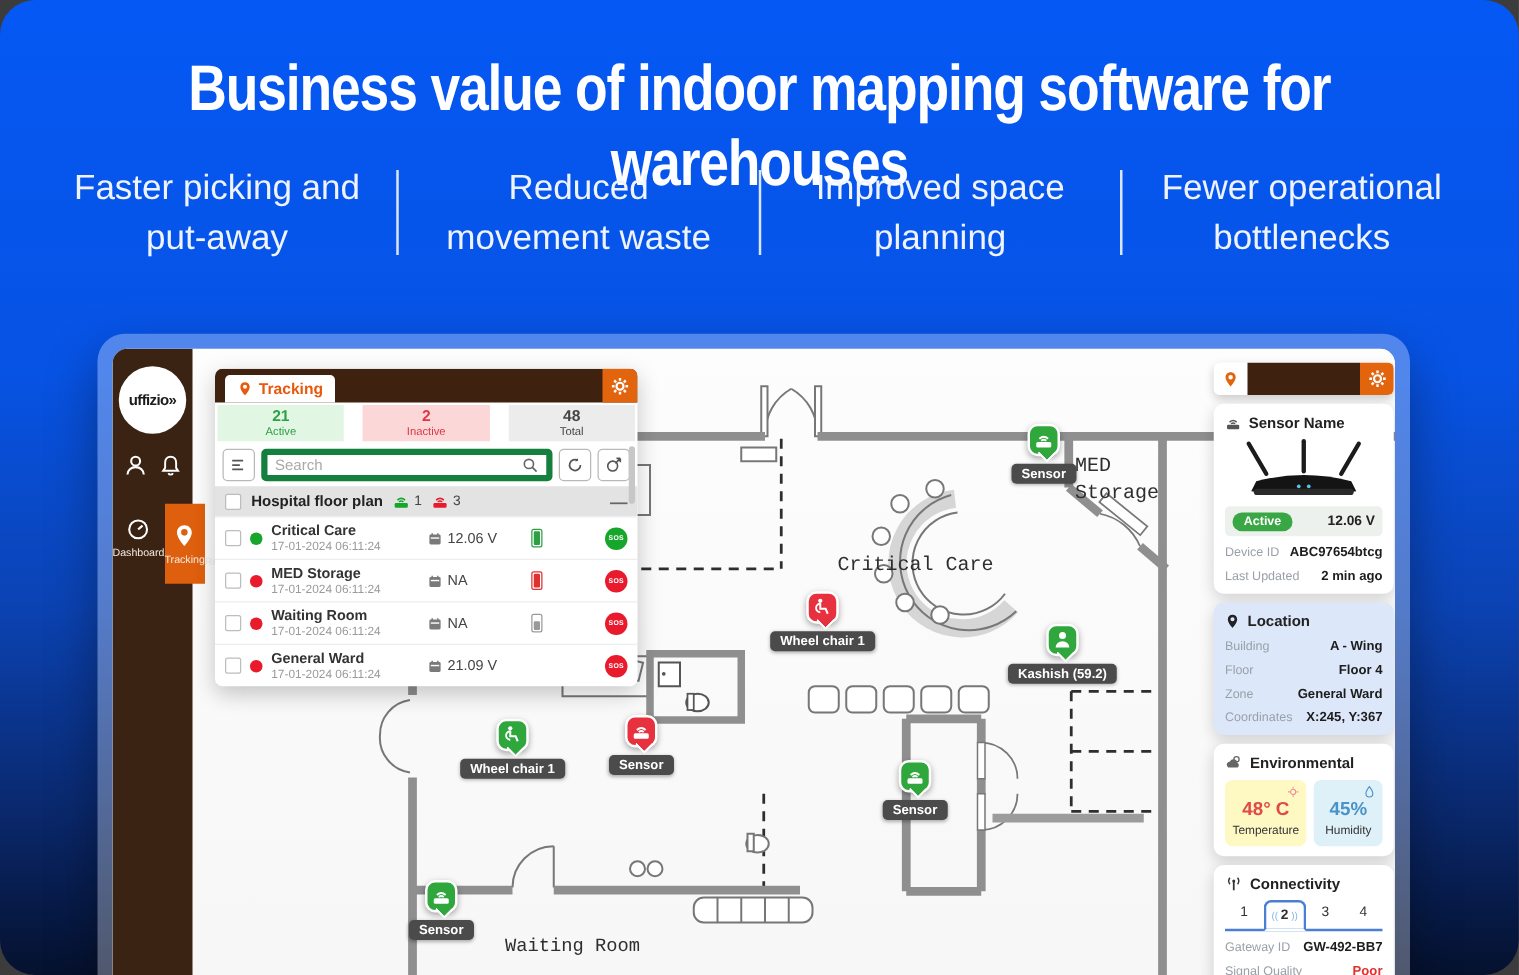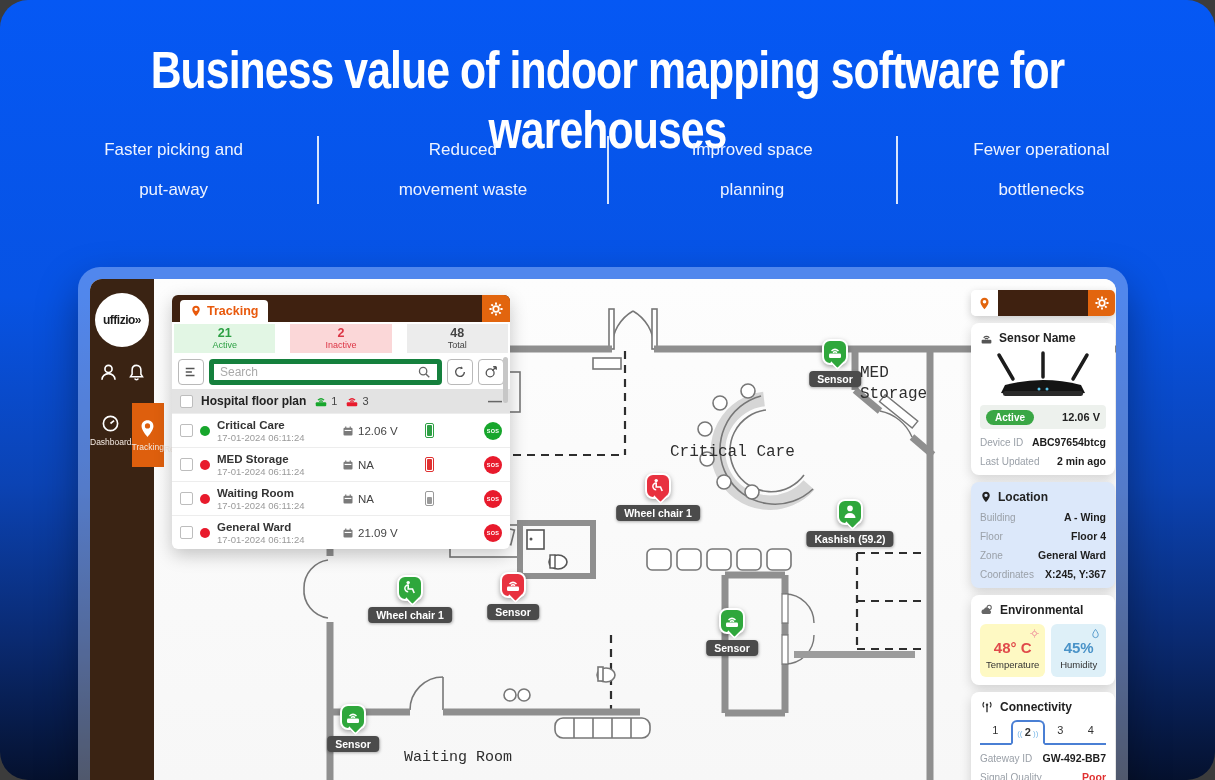--- a/index.html
+++ b/index.html
@@ -7,21 +7,21 @@
               font-family:"Liberation Sans", sans-serif; }
   .canvas { position:absolute; inset:0; width:1215px; height:780px; border-radius:28px;
             background:linear-gradient(180deg,#0558f4 0%,#0753e4 38%,#0b43b4 62%,#0a2a71 82%,#05112e 100%);
             overflow:hidden; }
 
   
   .hero-title { position:absolute; top:46px; left:0; width:100%; text-align:center;
                 color:#ffffff; font-size:46px; font-weight:700; letter-spacing:-1px; }
   .hero-title span { display:inline-block; transform:scale(0.93,1.12); transform-origin:center; }
   .benefits { position:absolute; top:130px; left:30px; width:1155px; display:flex; align-items:center; }
-  .benefit { flex:1; text-align:center; color:#eef3ff; font-size:17px; line-height:40px; font-weight:400; }
+  .benefit { flex:1; text-align:center; color:#eef3ff; font-size:28px; line-height:40px; font-weight:400; }
   .benefit-divider { width:2px; height:68px; background:rgba(255,255,255,0.85); }
 
   
   .app-frame { position:absolute; left:78px; top:267px; width:1050px; height:662px;
                background:rgba(255,255,255,0.30); border-radius:22px 22px 0 0; padding:12px 12px 0 12px;
                box-shadow:0 18px 40px rgba(0,0,0,0.35); }
   .app-window { width:1026px; height:501px; border-radius:12px 12px 0 0; overflow:hidden;
                 display:flex; background:#f4f4f4; position:relative; }
 
   

